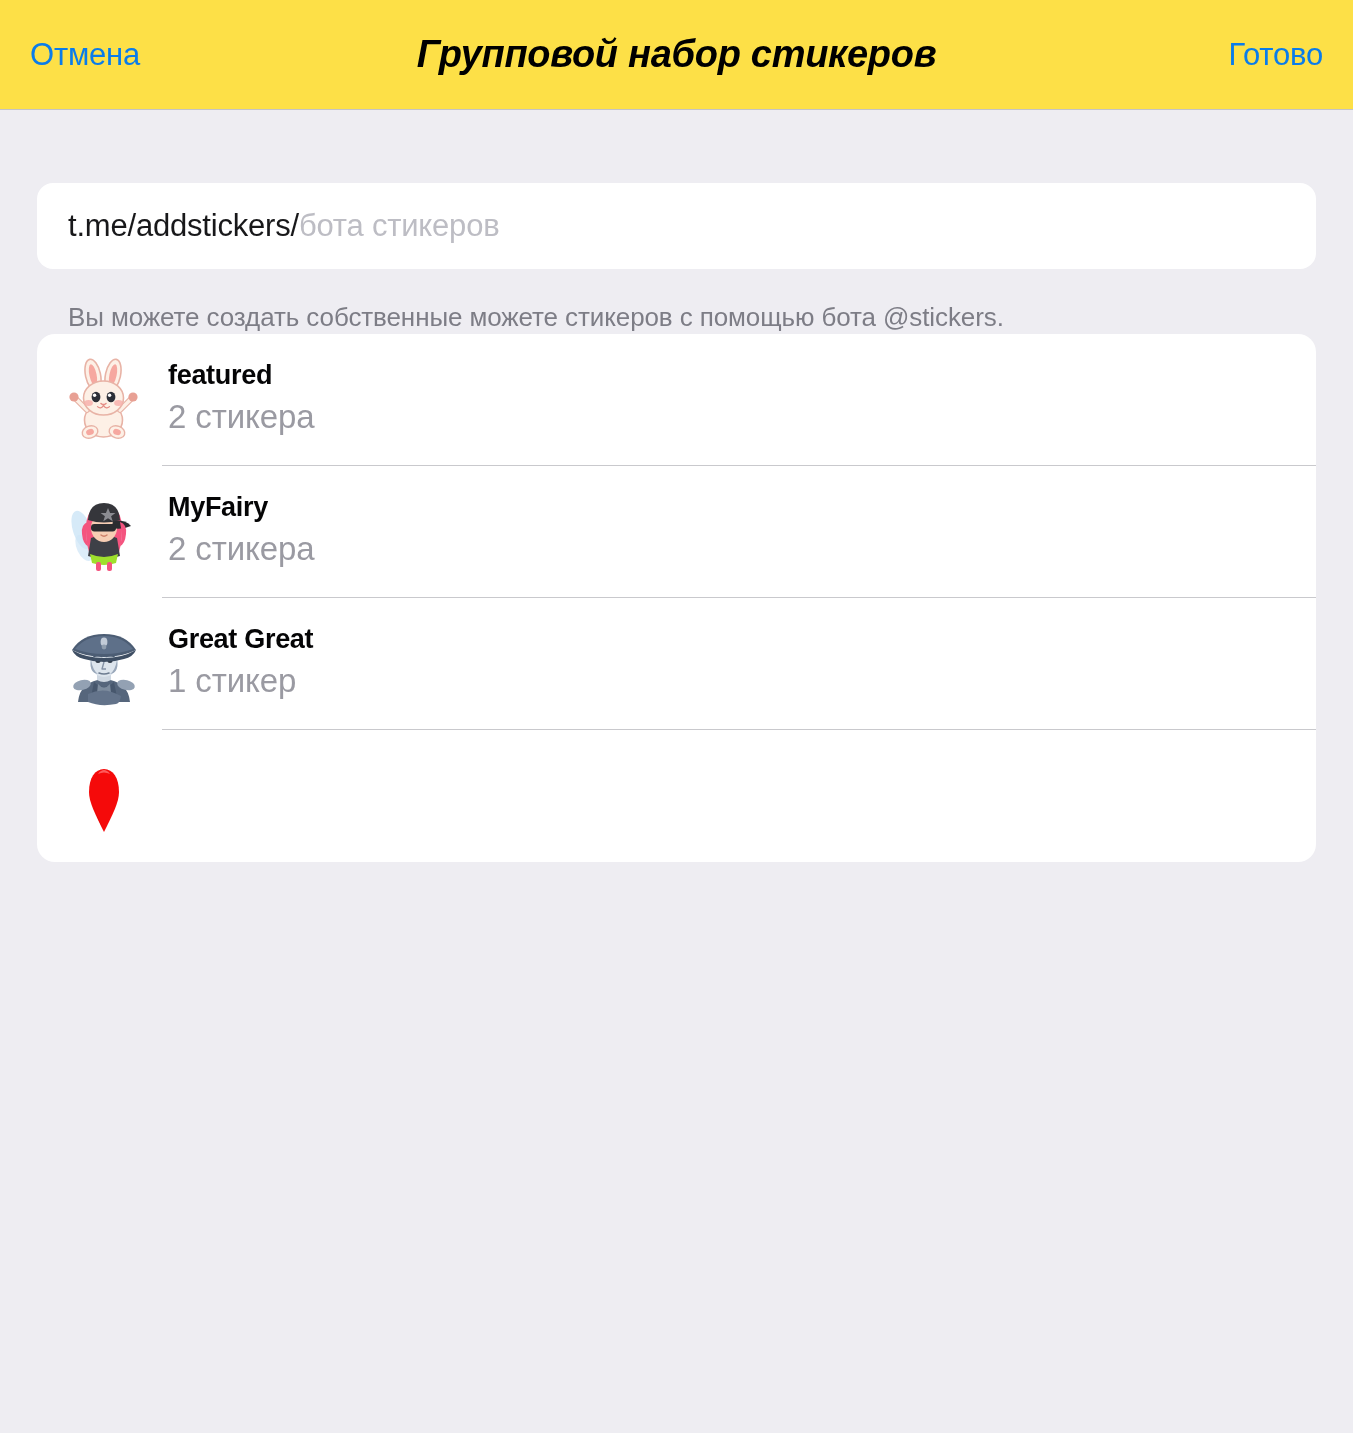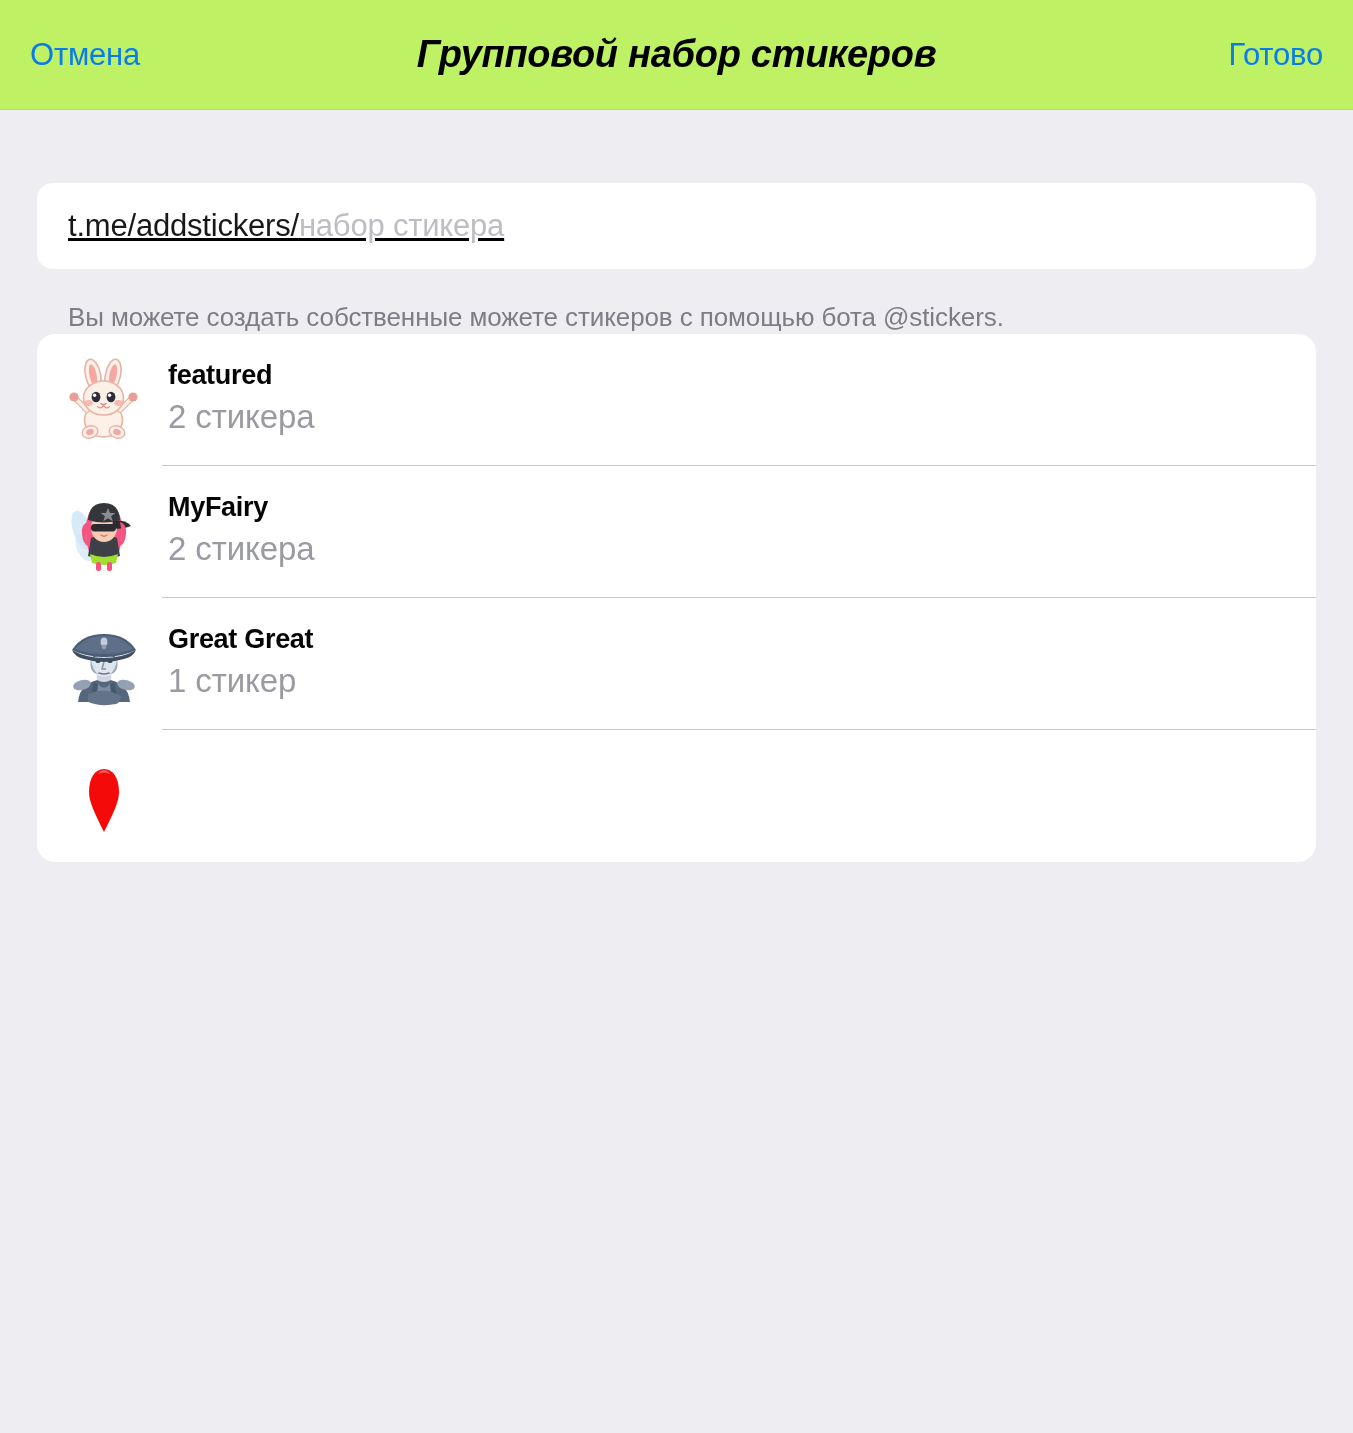--- a/index.html
+++ b/index.html
@@ -8,21 +8,21 @@
     background:#eeedf2;
     font-family:"Liberation Sans", sans-serif;
     -webkit-font-smoothing:antialiased;
     overflow:hidden;
   }
 
   
   .navbar {
     position:relative;
     height:110px;
-    background:#bef264;
+    background:#fde047;
     border-bottom:1px solid #c3c3c6;
     display:flex;
     align-items:center;
   }
   .nav-btn {
     font-size:31px;
     color:#0a7cea;
     letter-spacing:-0.2px;
     cursor:pointer;
     background:none;
@@ -54,21 +54,20 @@
   
   .input-card {
     margin:73px 37px 0 37px;
     height:86px;
     background:#ffffff;
     border-radius:16px;
     display:flex;
     align-items:center;
     padding:0 31px;
     overflow:hidden;
-    text-decoration:underline;
   }
   .link-line {
     font-size:31px;
     letter-spacing:-0.2px;
     white-space:nowrap;
     display:flex;
     align-items:baseline;
   }
   .link-prefix { color:#18181a; }
   .link-placeholder { color:#bdbdc4; }
@@ -147,21 +146,21 @@
   <button class="nav-btn left">Отмена</button>
   <div class="nav-title">Групповой набор стикеров</div>
   <button class="nav-btn right">Готово</button>
 </div>
 
 <div class="content">
 
   <div class="input-card">
     <div class="link-line">
       <span class="link-prefix">t.me/addstickers/</span>
-        <span class="link-placeholder">набор стикера</span>
+        <span class="link-placeholder">бота стикеров</span>
     </div>
   </div>
 
   <div class="hint">Вы можете создать собственные можете стикеров с помощью бота @stickers.</div>
 
 
   <div class="list-card">
 
     <div class="set-row">
       <div class="set-thumb">

